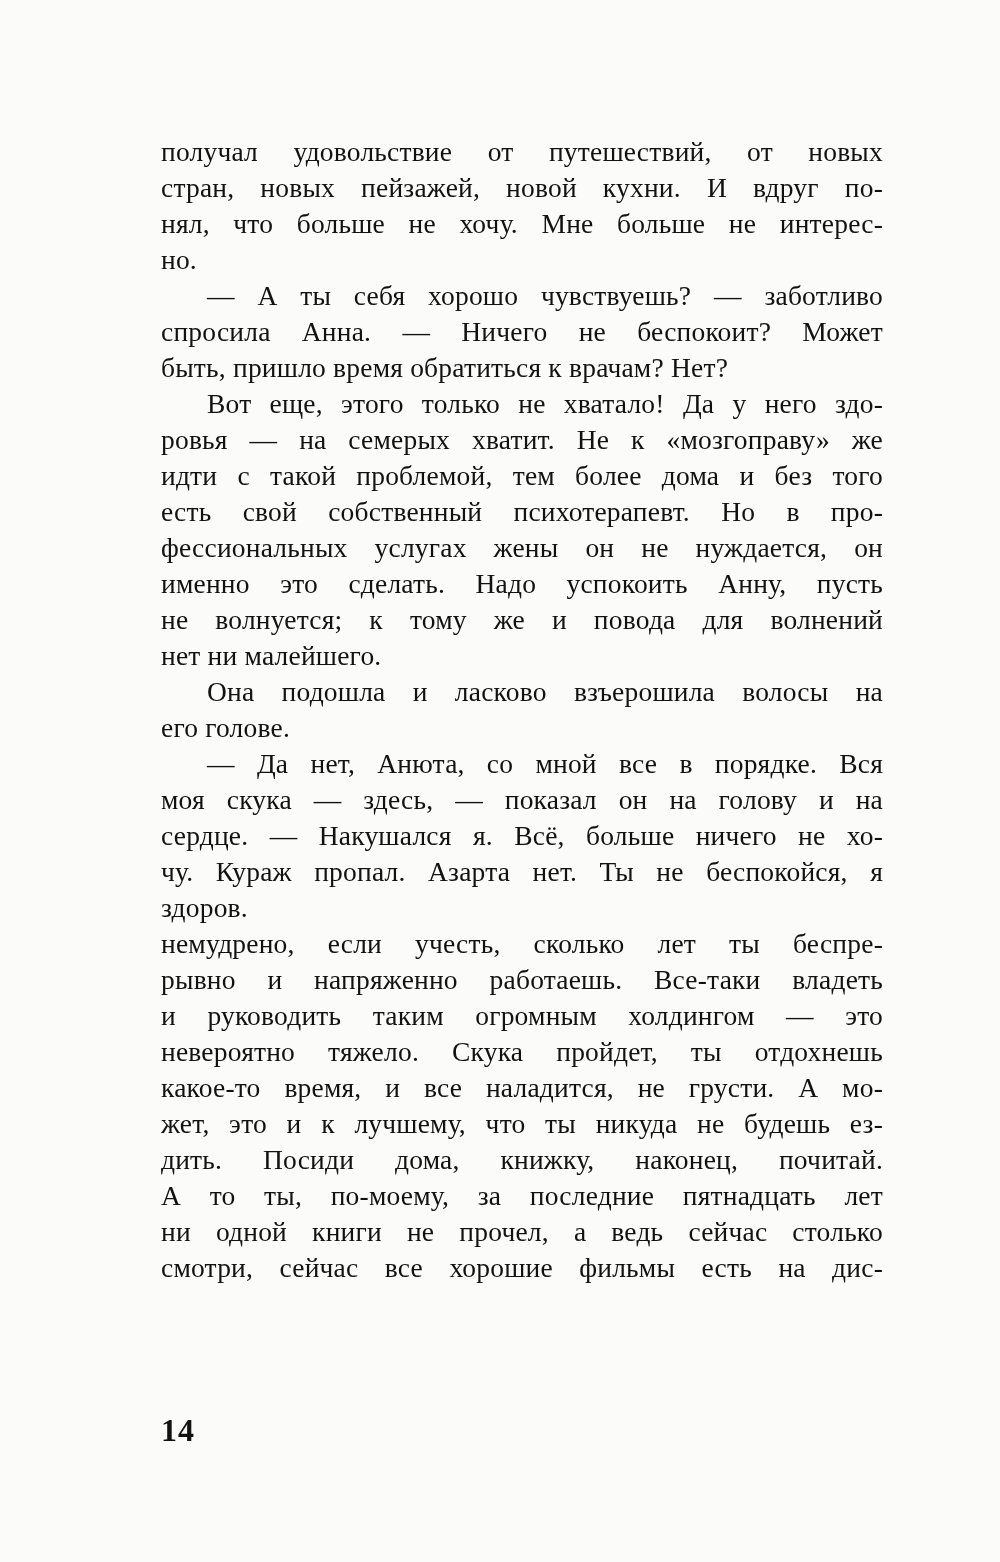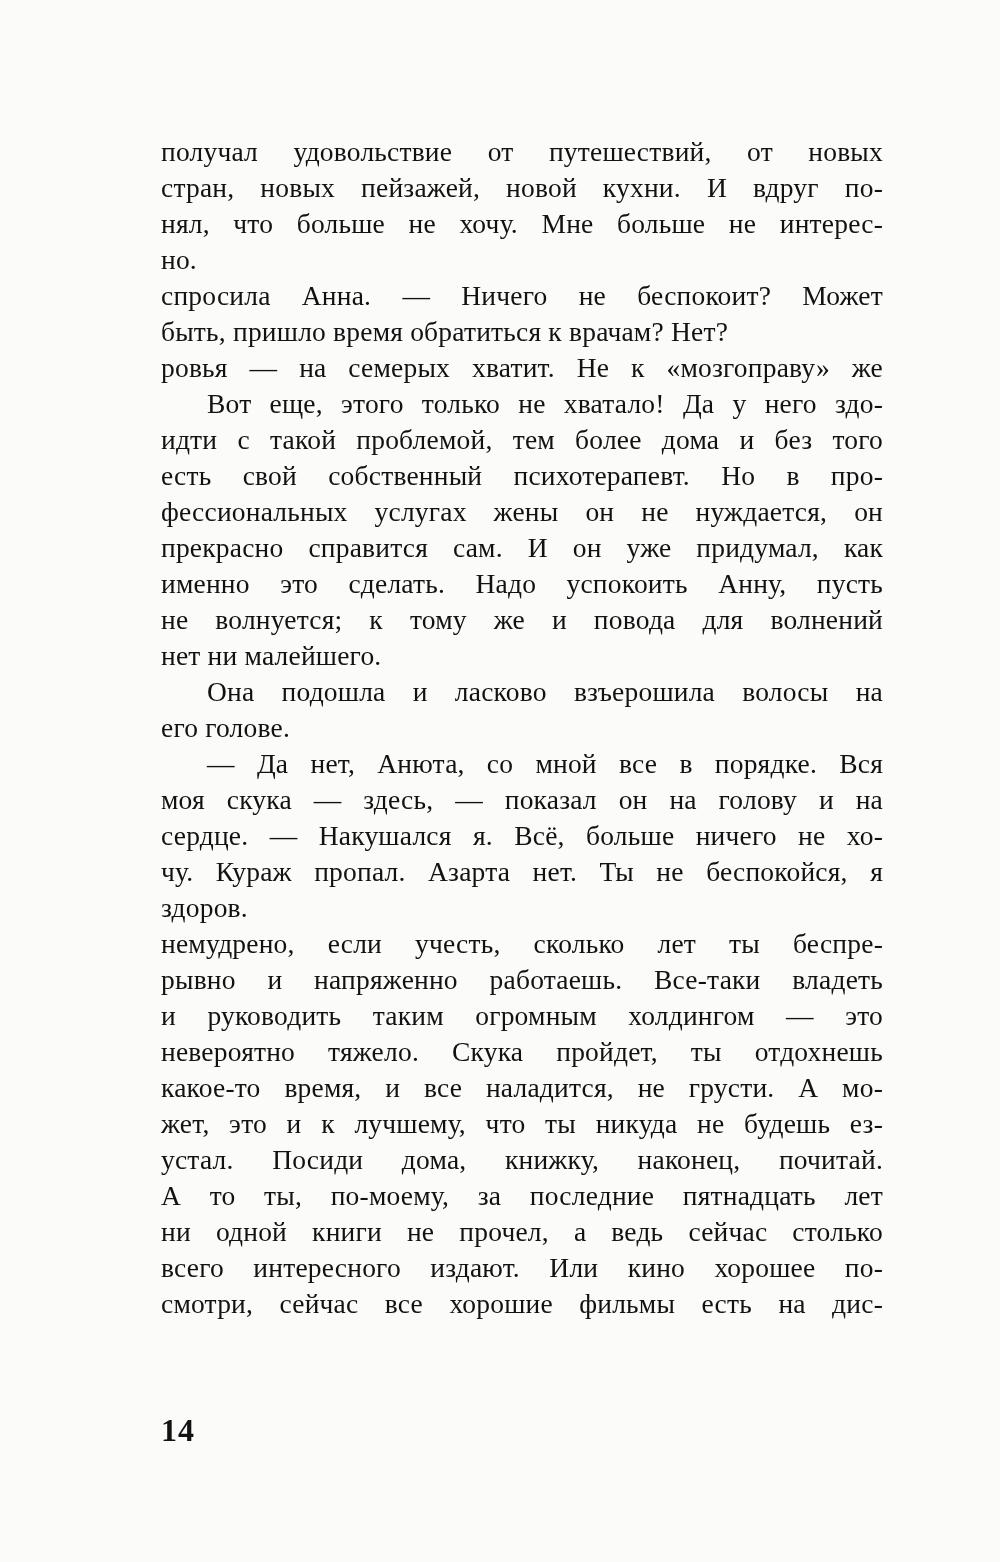--- a/index.html
+++ b/index.html
@@ -51,30 +51,30 @@
 
 <div class="page">
   <div class="textblock">
       <div class="paragraph">
         <div class="line just">получал удовольствие от путешествий, от новых</div>
         <div class="line just">стран, новых пейзажей, новой кухни. И вдруг по-</div>
         <div class="line just">нял, что больше не хочу. Мне больше не интерес-</div>
         <div class="line">но.</div>
       </div>
       <div class="paragraph">
+        <div class="line just indent">— А ты себя хорошо чувствуешь? — заботливо</div>
         <div class="line just">спросила Анна. — Ничего не беспокоит? Может</div>
         <div class="line">быть, пришло время обратиться к врачам? Нет?</div>
       </div>
       <div class="paragraph">
+        <div class="line just indent">Вот еще, этого только не хватало! Да у него здо-</div>
         <div class="line just">ровья — на семерых хватит. Не к «мозгоправу» же</div>
-        <div class="line just indent">Вот еще, этого только не хватало! Да у него здо-</div>
         <div class="line just">идти с такой проблемой, тем более дома и без того</div>
         <div class="line just">есть свой собственный психотерапевт. Но в про-</div>
         <div class="line just">фессиональных услугах жены он не нуждается, он</div>
-        <div class="line just">прекрасно справится сам. И он уже придумал, как</div>
         <div class="line just">именно это сделать. Надо успокоить Анну, пусть</div>
         <div class="line just">не волнуется; к тому же и повода для волнений</div>
         <div class="line">нет ни малейшего.</div>
       </div>
       <div class="paragraph">
         <div class="line just indent">Она подошла и ласково взъерошила волосы на</div>
         <div class="line">его голове.</div>
       </div>
       <div class="paragraph">
         <div class="line just indent">— Да нет, Анюта, со мной все в порядке. Вся</div>
@@ -83,21 +83,20 @@
         <div class="line just">чу. Кураж пропал. Азарта нет. Ты не беспокойся, я</div>
         <div class="line">здоров.</div>
       </div>
       <div class="paragraph">
         <div class="line just">немудрено, если учесть, сколько лет ты беспре-</div>
         <div class="line just">рывно и напряженно работаешь. Все-таки владеть</div>
         <div class="line just">и руководить таким огромным холдингом — это</div>
         <div class="line just">невероятно тяжело. Скука пройдет, ты отдохнешь</div>
         <div class="line just">какое-то время, и все наладится, не грусти. А мо-</div>
         <div class="line just">жет, это и к лучшему, что ты никуда не будешь ез-</div>
-        <div class="line just">устал. Посиди дома, книжку, наконец, почитай.</div>
+        <div class="line just">дить. Посиди дома, книжку, наконец, почитай.</div>
         <div class="line just">А то ты, по-моему, за последние пятнадцать лет</div>
         <div class="line just">ни одной книги не прочел, а ведь сейчас столько</div>
-        <div class="line just">всего интересного издают. Или кино хорошее по-</div>
         <div class="line just">смотри, сейчас все хорошие фильмы есть на дис-</div>
       </div>
     </div>
   <div class="page-number">14</div>
 </div>
 
 </body></html>

